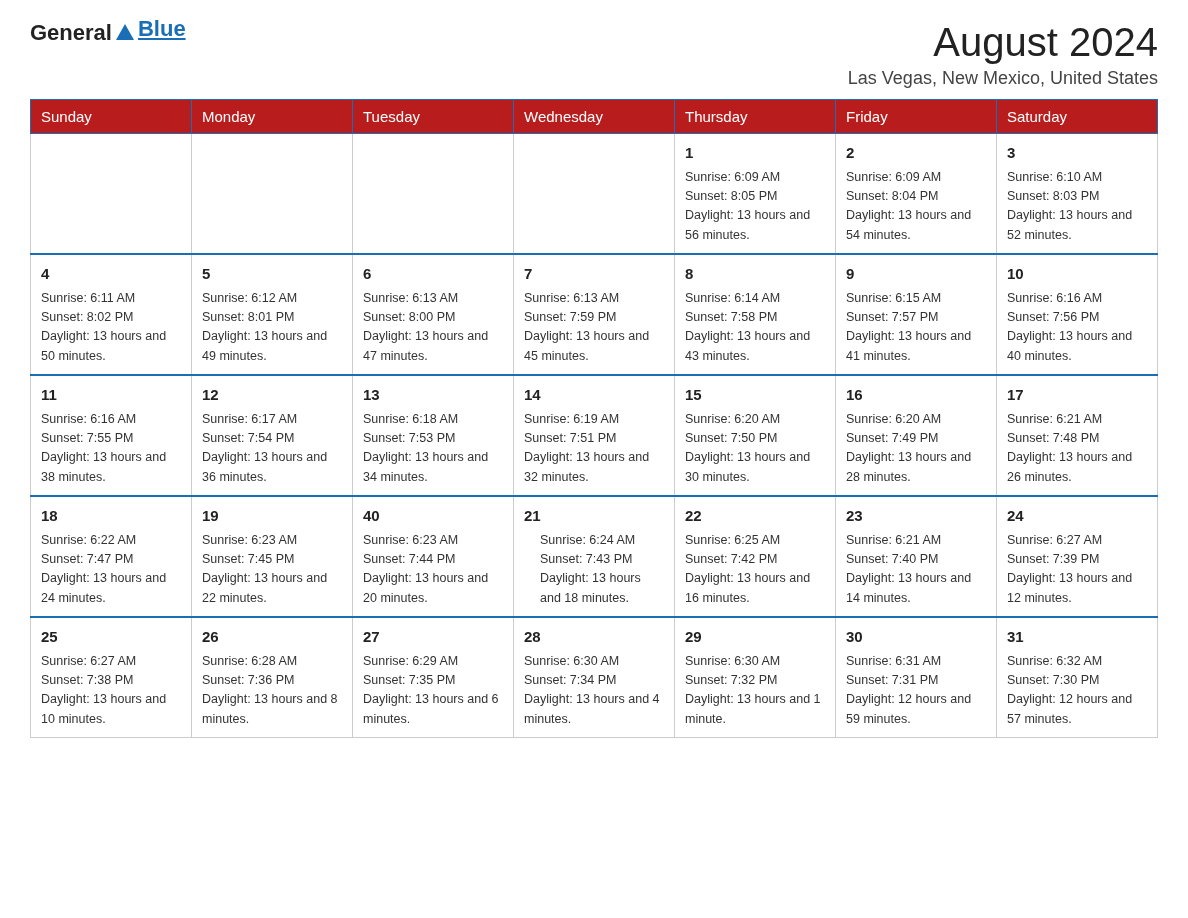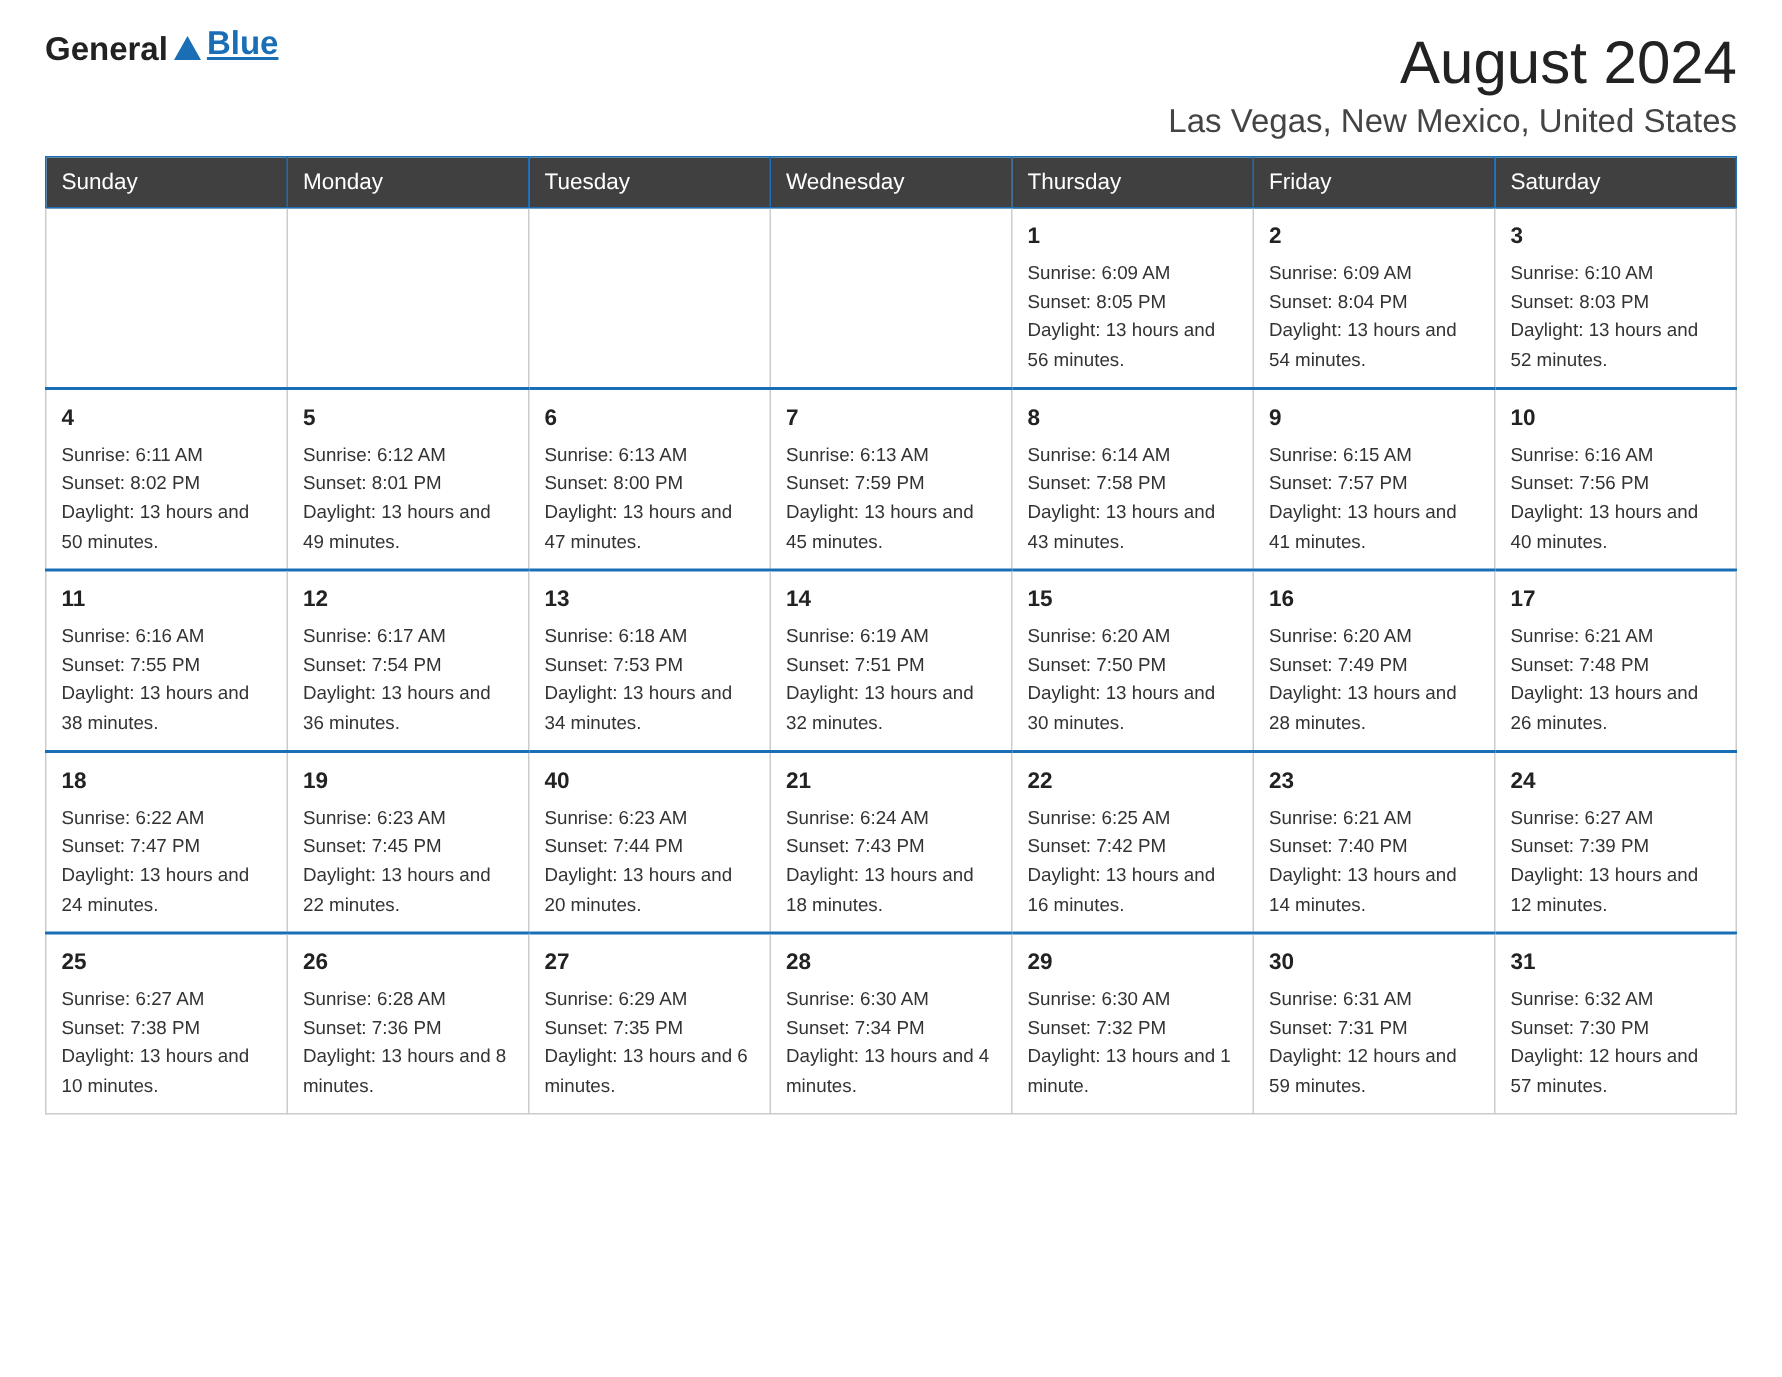--- a/index.html
+++ b/index.html
@@ -35,31 +35,31 @@
     .title-section {
       text-align: right;
     }
     .month-title {
       font-size: 40px;
       font-weight: normal;
       color: #222;
       line-height: 1.1;
     }
     .location {
-      font-size: 22px;
+      font-size: 18px;
       color: #444;
       margin-top: 4px;
     }
     .calendar {
       width: 100%;
       border-collapse: collapse;
       margin-top: 10px;
     }
     .calendar th {
-      background-color: #404040;
+      background-color: #b91c1c;
       color: #fff;
       text-align: left;
       padding: 8px 10px;
       font-size: 15px;
       font-weight: normal;
       border: 1px solid #1a6eb5;
     }
     .calendar td {
       vertical-align: top;
       padding: 8px 10px;
@@ -251,21 +251,21 @@
 Daylight: 13 hours and 22 minutes.</div>
         </td>
         <td>
           <div class="day-number">40</div>
           <div class="day-info" style="white-space: pre-line;">Sunrise: 6:23 AM
 Sunset: 7:44 PM
 Daylight: 13 hours and 20 minutes.</div>
         </td>
         <td>
           <div class="day-number">21</div>
-          <div class="day-info" style="white-space: pre-line;">Sunrise: 6:24 AM
+          <div class="day-info" style="white-space: pre-line; margin-left: 16px;">Sunrise: 6:24 AM
 Sunset: 7:43 PM
 Daylight: 13 hours and 18 minutes.</div>
         </td>
         <td>
           <div class="day-number">22</div>
           <div class="day-info" style="white-space: pre-line;">Sunrise: 6:25 AM
 Sunset: 7:42 PM
 Daylight: 13 hours and 16 minutes.</div>
         </td>
         <td>

